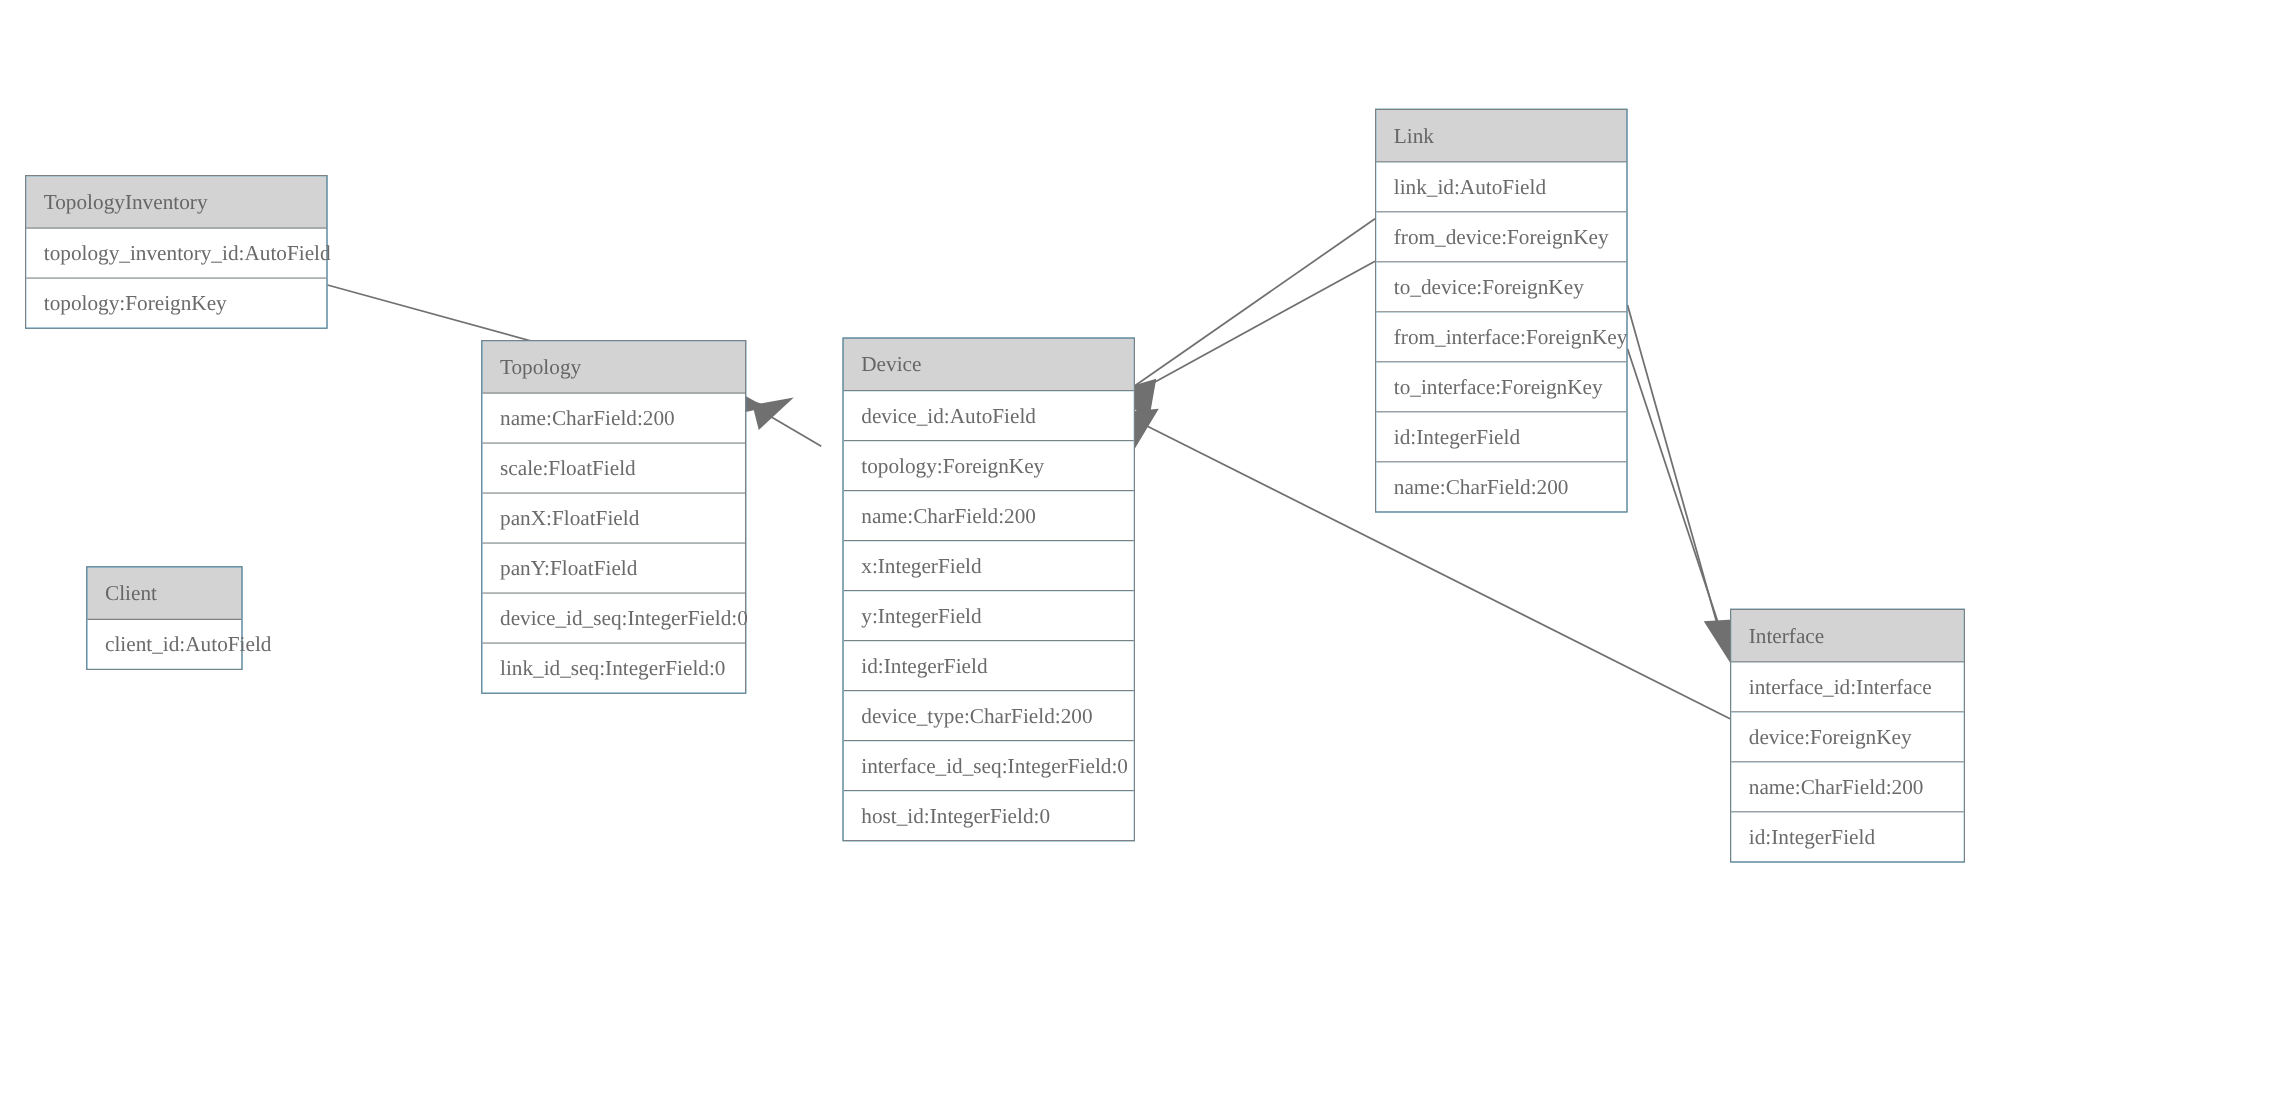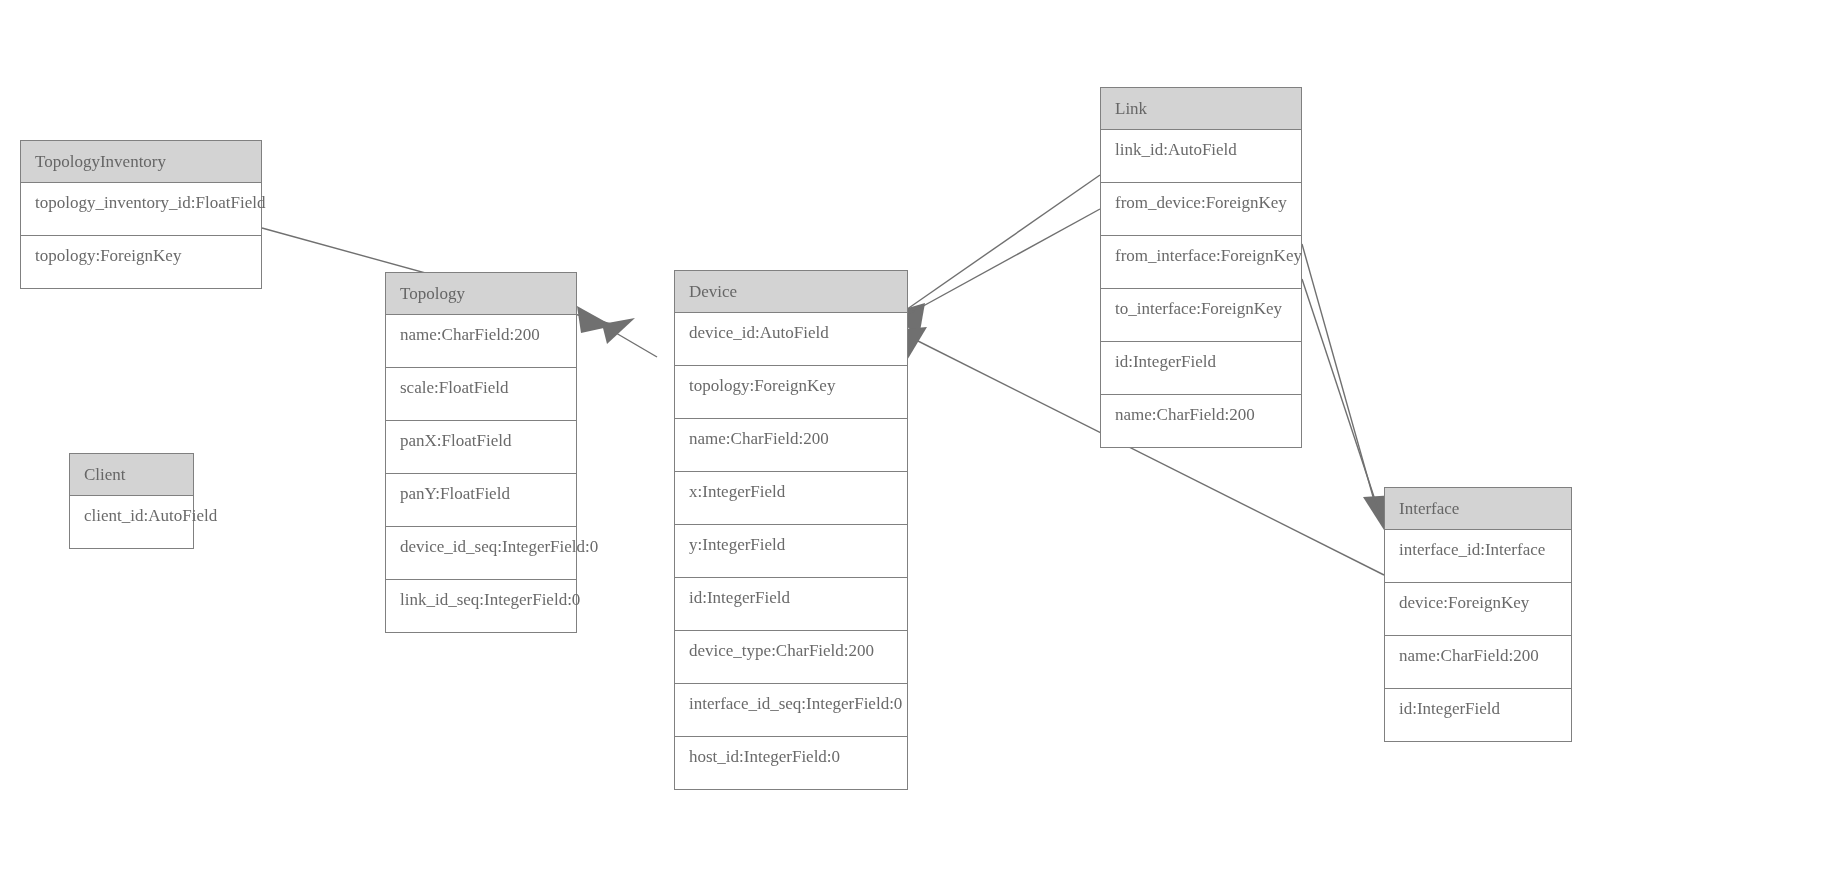--- a/index.html
+++ b/index.html
@@ -38,21 +38,21 @@
     line-height: 1;
     padding: 12px 10px 12px 14px;
     border-bottom: 1px solid #808080;
     white-space: nowrap;
     box-sizing: border-box;
   }
   .entity-field {
     color: #6a6a6a;
     font-size: 17px;
     line-height: 1;
-    padding: 11px 10px 24px 14px;
+    padding: 11px 10px 11px 14px;
     border-bottom: 1px solid #808080;
     white-space: nowrap;
     background: #ffffff;
     box-sizing: border-box;
   }
   .entity-field:last-child {
     border-bottom: none;
   }
 </style>
 </head>
@@ -91,30 +91,30 @@
     </g>
 
     <g>
       <line x1="1384" y1="575" x2="908" y2="336" stroke="#707070" stroke-width="1.4"></line>
       <polygon points="893,330 927,327 906,362" fill="#707070"></polygon>
     </g>
   </svg>
 
   <div class="entity" style="left:20px; top:140px; width:242px;">
     <div class="entity-title">TopologyInventory</div>
-    <div class="entity-field">topology_inventory_id:FloatField</div>
+    <div class="entity-field">topology_inventory_id:AutoField</div>
     <div class="entity-field">topology:ForeignKey</div>
   </div>
 
   <div class="entity" style="left:69px; top:453px; width:125px;">
     <div class="entity-title">Client</div>
     <div class="entity-field">client_id:AutoField</div>
   </div>
 
-  <div class="entity" style="left:385px; top:272px; width:192px;">
+  <div class="entity" style="left:385px; top:272px; width:212px;">
     <div class="entity-title">Topology</div>
     <div class="entity-field">name:CharField:200</div>
     <div class="entity-field">scale:FloatField</div>
     <div class="entity-field">panX:FloatField</div>
     <div class="entity-field">panY:FloatField</div>
     <div class="entity-field">device_id_seq:IntegerField:0</div>
     <div class="entity-field">link_id_seq:IntegerField:0</div>
   </div>
 
   <div class="entity" style="left:674px; top:270px; width:234px;">
@@ -127,20 +127,21 @@
     <div class="entity-field">id:IntegerField</div>
     <div class="entity-field">device_type:CharField:200</div>
     <div class="entity-field">interface_id_seq:IntegerField:0</div>
     <div class="entity-field">host_id:IntegerField:0</div>
   </div>
 
   <div class="entity" style="left:1100px; top:87px; width:202px;">
     <div class="entity-title">Link</div>
     <div class="entity-field">link_id:AutoField</div>
     <div class="entity-field">from_device:ForeignKey</div>
+    <div class="entity-field">to_device:ForeignKey</div>
     <div class="entity-field">from_interface:ForeignKey</div>
     <div class="entity-field">to_interface:ForeignKey</div>
     <div class="entity-field">id:IntegerField</div>
     <div class="entity-field">name:CharField:200</div>
   </div>
 
   <div class="entity" style="left:1384px; top:487px; width:188px;">
     <div class="entity-title">Interface</div>
     <div class="entity-field">interface_id:Interface</div>
     <div class="entity-field">device:ForeignKey</div>

